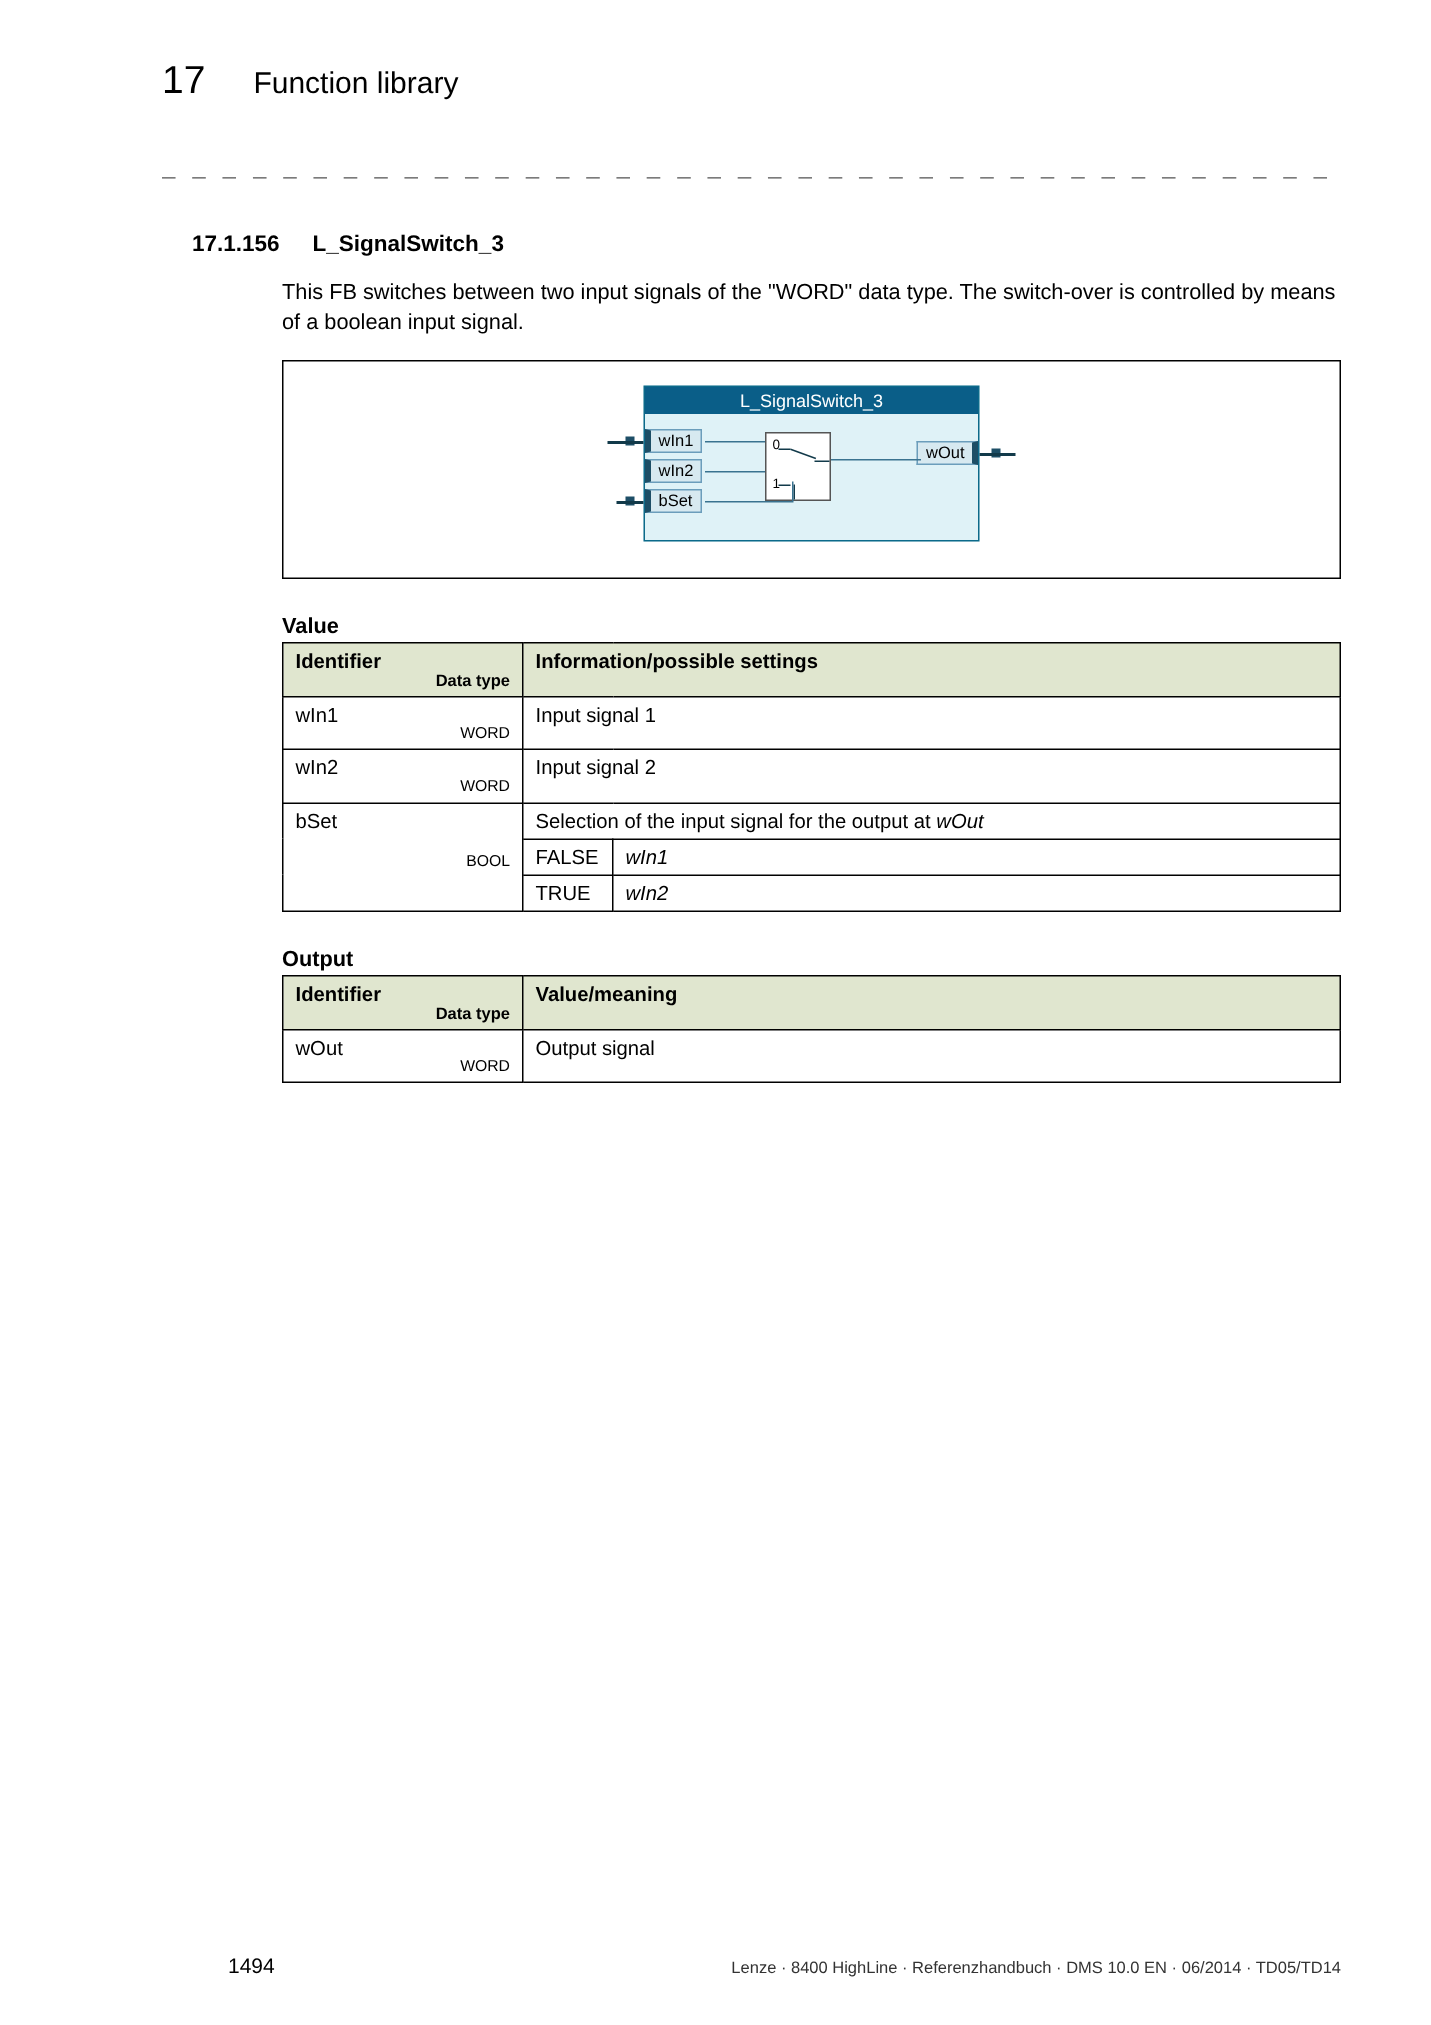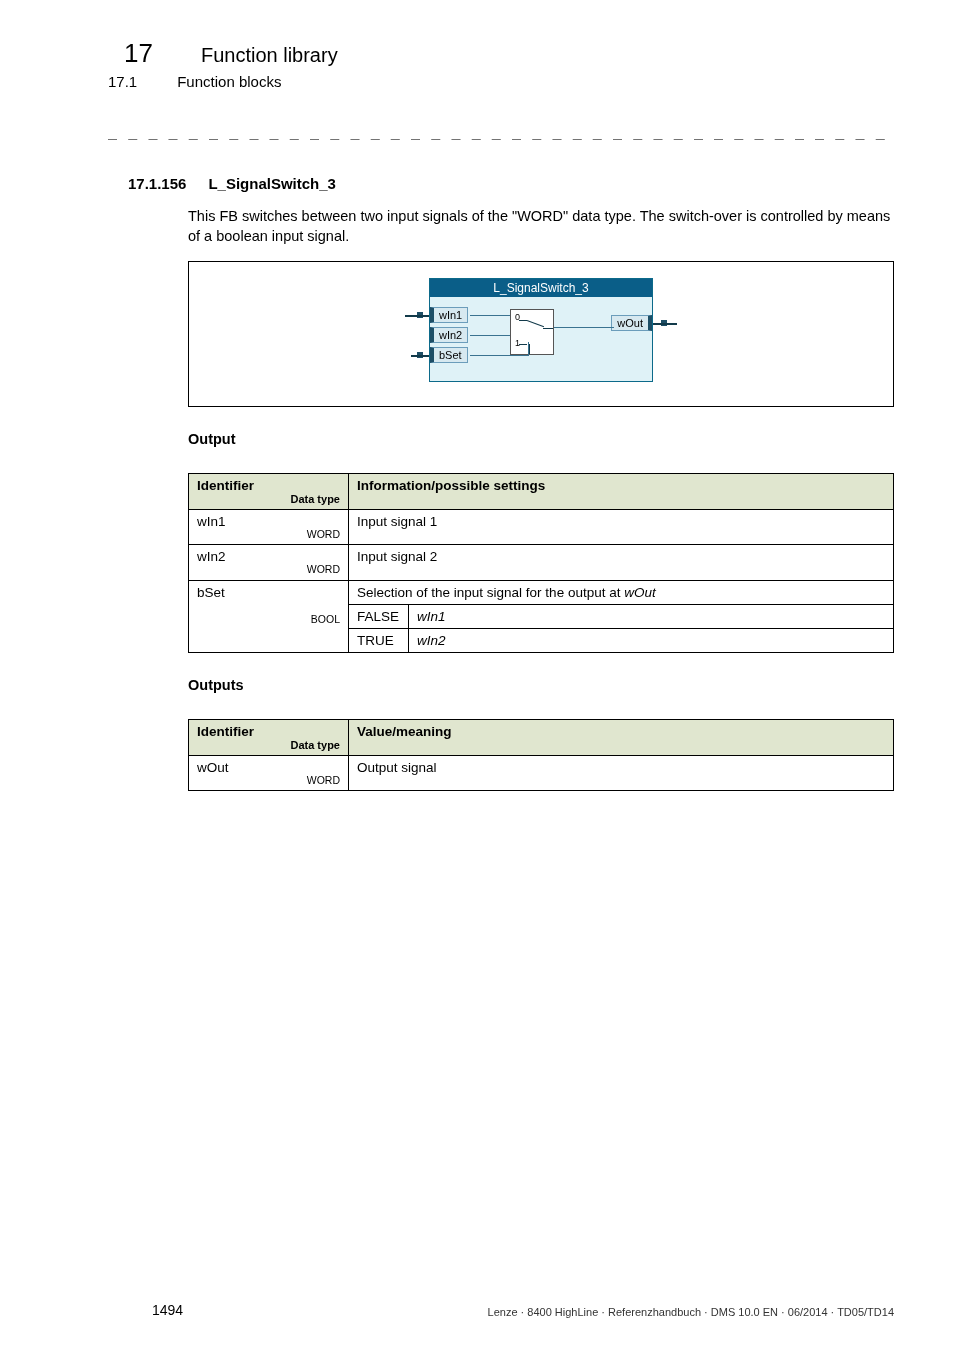--- a/index.html
+++ b/index.html
@@ -11,22 +11,21 @@
       font-family: "Segoe UI", "Helvetica Neue", Arial, sans-serif;
       color: #000;
       position: relative;
     }
     .page {
       padding: 38px 60px 0 108px;
     }
     .chap-row {
       display: flex;
       align-items: baseline;
-      gap: 48px;
-      margin-left: 16px;
+      gap: 32px;
     }
     .chap-num { font-size: 26px; }
     .chap-title { font-size: 20px; }
     .sub-row {
       display: flex;
       align-items: baseline;
       gap: 40px;
       margin-top: 4px;
     }
     .sub-num { font-size: 15px; }
@@ -107,21 +106,21 @@
     .wire { position: absolute; background: #123a4a; height: 1px; }
     .node { position: absolute; width: 6px; height: 6px; background: #1d4e66; }
     
     .tbl-heading {
       font-size: 14.5px;
       font-weight: 600;
       margin-top: 24px;
       margin-left: 80px;
     }
     table.data {
-      margin-top: 26px;
+      margin-top: 2px;
       margin-left: 80px;
       border-collapse: collapse;
       width: calc(100% - 80px);
       font-size: 13.5px;
     }
     table.data th, table.data td {
       border: 1px solid #000;
       padding: 4px 8px;
       text-align: left;
       vertical-align: top;
@@ -149,24 +148,20 @@
     }
   </style>
 </head>
 <body>
 
 <div class="page">
 
   <div class="chap-row">
     <div class="chap-num">17</div>
     <div class="chap-title">Function library</div>
-  </div>
-  <div class="sub-row">
-    <div class="sub-num">17.1</div>
-    <div class="sub-title">Function blocks</div>
   </div>
 
   <div class="dash-line">_ _ _ _ _ _ _ _ _ _ _ _ _ _ _ _ _ _ _ _ _ _ _ _ _ _ _ _ _ _ _ _ _ _ _ _ _ _ _ _ _ _ _ _ _ _ _ _ _ _ _ _ _ _ _ _ _ _ _ _ _ _ _ _</div>
 
   <div class="sec-row">
     <div class="sec-num">17.1.156</div>
     <div class="sec-title">L_SignalSwitch_3</div>
   </div>
 
   <div class="body-text">This FB switches between two input signals of the "WORD" data type. The switch-over is controlled by means of a boolean input signal.</div>
@@ -198,72 +193,72 @@
     </div>
 
     <div class="node" style="left:228px; top:50px;"></div>
     <div class="node" style="left:228px; top:90px;"></div>
     <div class="node" style="left:472px; top:58px;"></div>
     <div class="wire" style="left:216px; top:53px; width:24px; height:2px;"></div>
     <div class="wire" style="left:222px; top:93px; width:18px; height:2px;"></div>
     <div class="wire" style="left:464px; top:61px; width:24px; height:2px;"></div>
   </div>
 
+  <div class="tbl-heading">Value</div>
+  <table class="data">
+    <tbody>
+        <tr>
+      <th class="col1">
+        <span>Identifier</span>
+        <span class="dt-col">Data type</span>
+      </th>
+      <th colspan="2">Information/possible settings</th>
+    </tr>
+    <tr>
+      <td>
+        <span>wIn1</span>
+        <span class="dt-col sm">WORD</span>
+      </td>
+      <td colspan="2">Input signal 1</td>
+    </tr>
+    <tr>
+      <td>
+        <span>wIn2</span>
+        <span class="dt-col sm">WORD</span>
+      </td>
+      <td colspan="2">Input signal 2</td>
+    </tr>
+    <tr>
+      <td rowspan="3">
+        <span>bSet</span>
+        <span class="dt-col sm" style="margin-top:14px">BOOL</span>
+      </td>
+      <td colspan="2">
+        <span>Selection of the input signal for the output at </span><span class="ital">wOut</span>
+      </td>
+    </tr>
+    <tr>
+      <td class="sub1">FALSE</td>
+      <td class="ital">wIn1</td>
+    </tr>
+    <tr>
+      <td class="sub1">TRUE</td>
+      <td class="ital">wIn2</td>
+    </tr>
+  </tbody>
+    </table>
+
   <div class="tbl-heading">Output</div>
   <table class="data">
     <tbody>
         <tr>
       <th class="col1">
         <span>Identifier</span>
         <span class="dt-col">Data type</span>
       </th>
-      <th colspan="2">Information/possible settings</th>
-    </tr>
-    <tr>
-      <td>
-        <span>wIn1</span>
-        <span class="dt-col sm">WORD</span>
-      </td>
-      <td colspan="2">Input signal 1</td>
-    </tr>
-    <tr>
-      <td>
-        <span>wIn2</span>
-        <span class="dt-col sm">WORD</span>
-      </td>
-      <td colspan="2">Input signal 2</td>
-    </tr>
-    <tr>
-      <td rowspan="3">
-        <span>bSet</span>
-        <span class="dt-col sm" style="margin-top:14px">BOOL</span>
-      </td>
-      <td colspan="2">
-        <span>Selection of the input signal for the output at </span><span class="ital">wOut</span>
-      </td>
-    </tr>
-    <tr>
-      <td class="sub1">FALSE</td>
-      <td class="ital">wIn1</td>
-    </tr>
-    <tr>
-      <td class="sub1">TRUE</td>
-      <td class="ital">wIn2</td>
-    </tr>
-  </tbody>
-    </table>
-
-  <div class="tbl-heading">Outputs</div>
-  <table class="data">
-    <tbody>
-        <tr>
-      <th class="col1">
-        <span>Identifier</span>
-        <span class="dt-col">Data type</span>
-      </th>
       <th>Value/meaning</th>
     </tr>
     <tr>
       <td>
         <span>wOut</span>
         <span class="dt-col sm">WORD</span>
       </td>
       <td>Output signal</td>
     </tr>
   </tbody>

